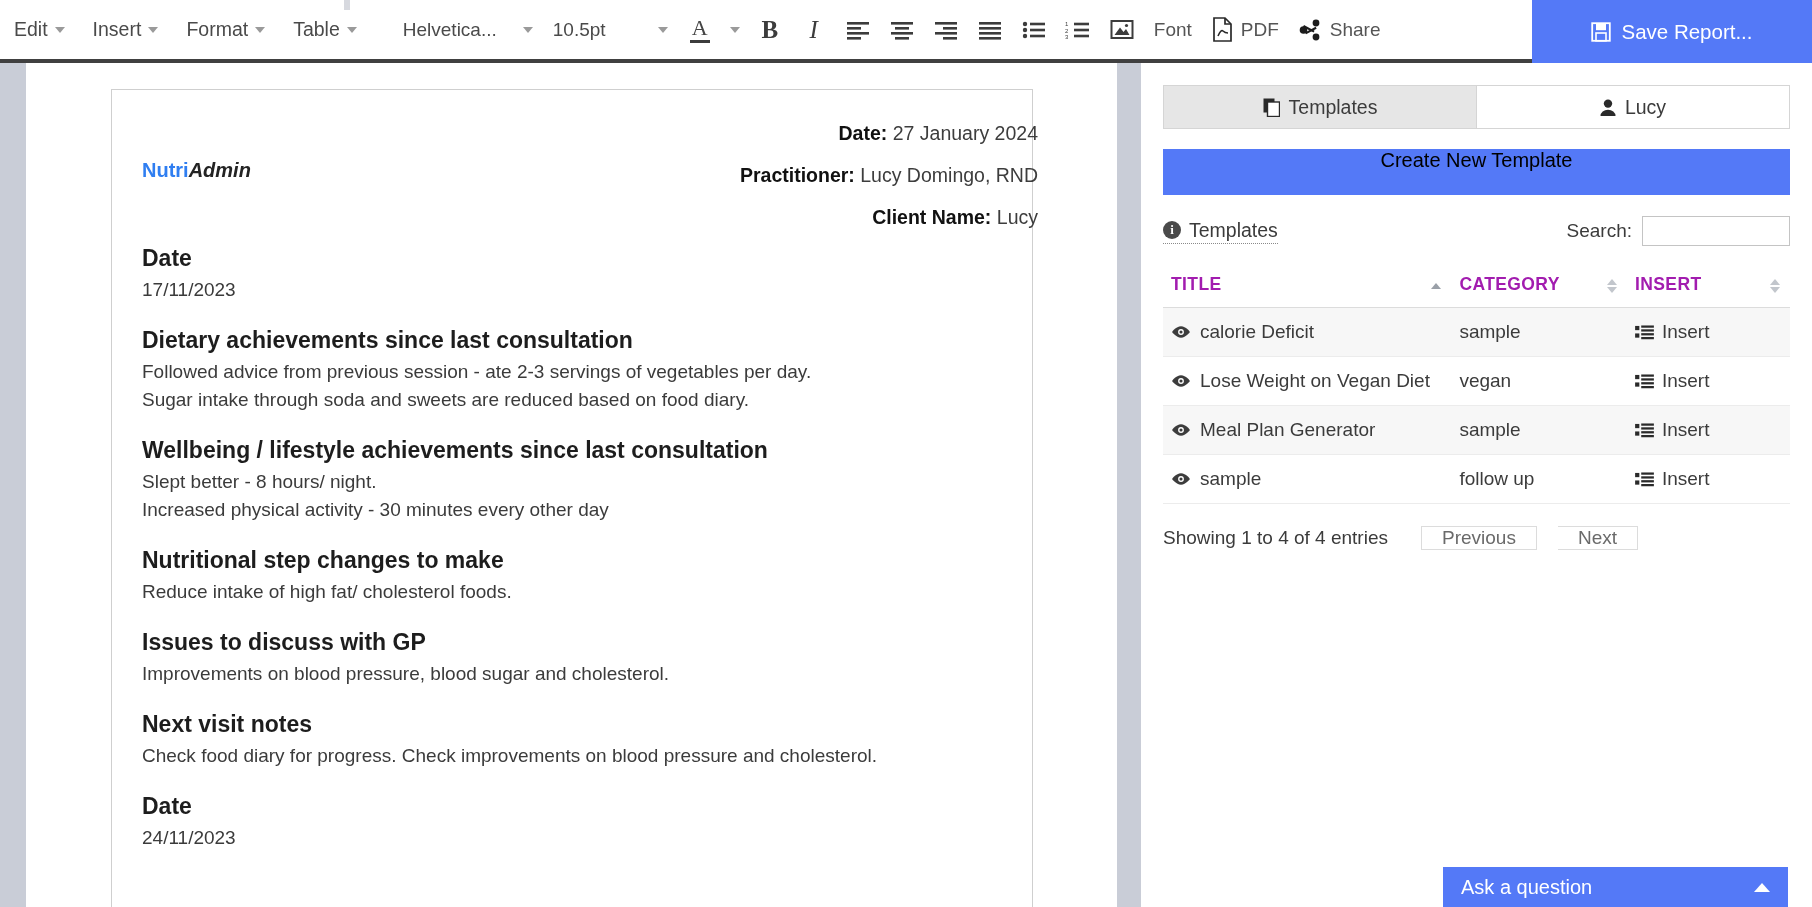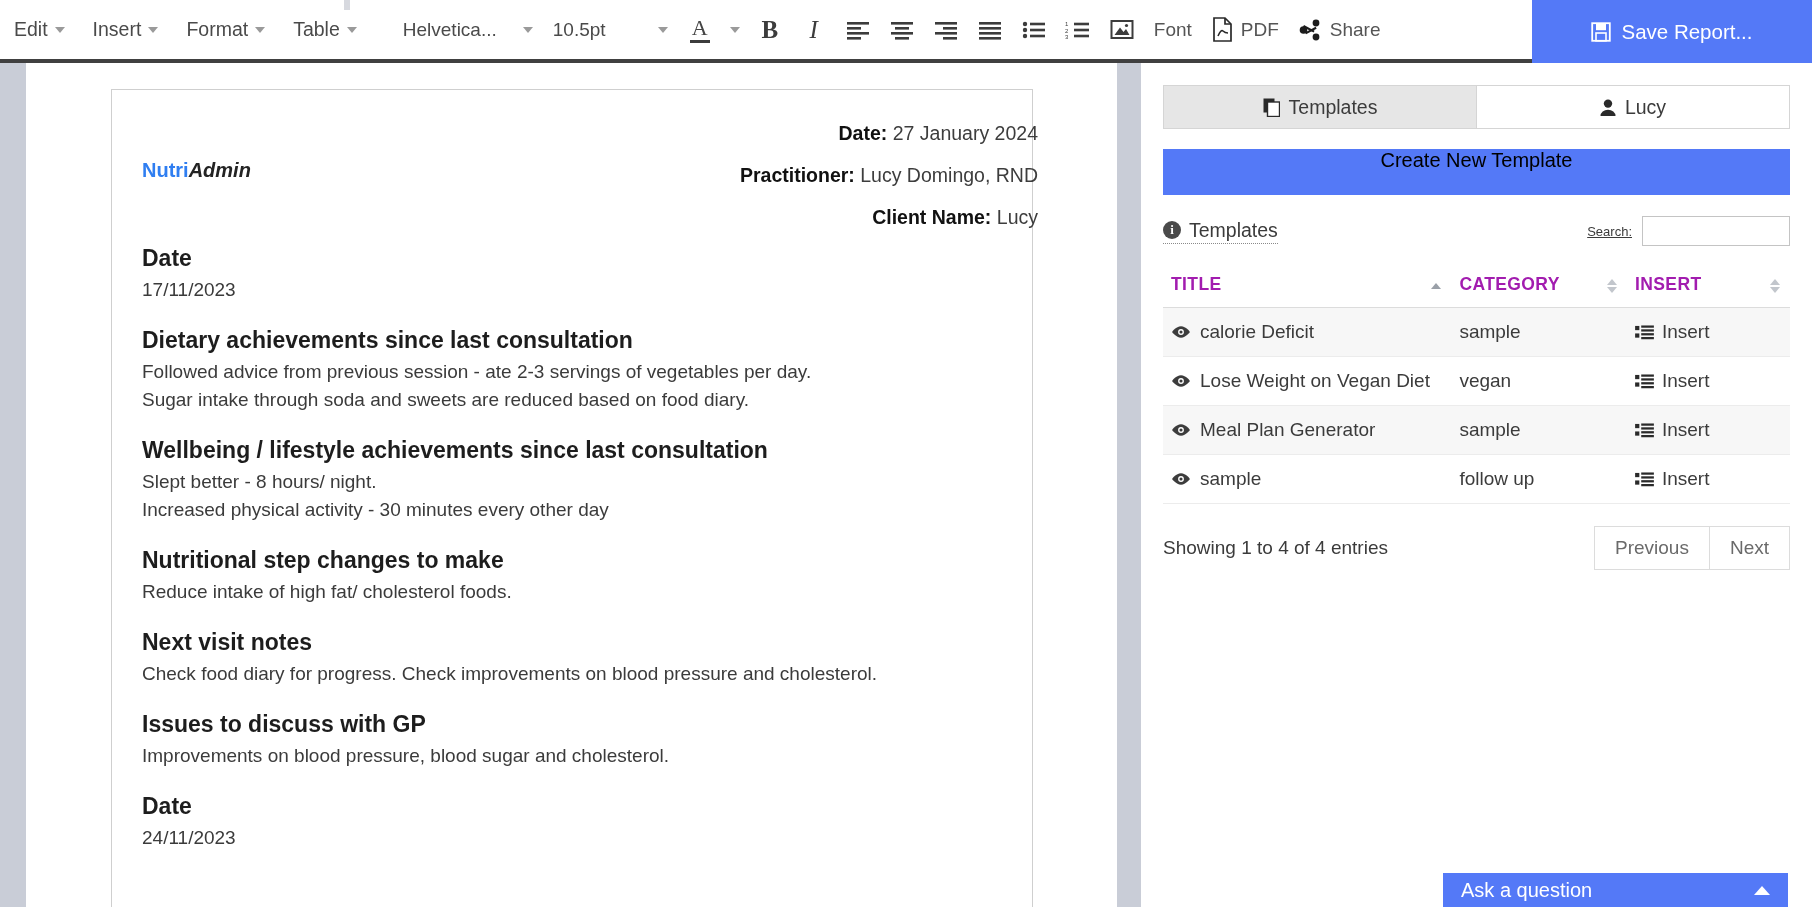--- a/index.html
+++ b/index.html
@@ -189,21 +189,21 @@
     cursor: pointer;
   }
   .info-ic {
     width: 18px; height: 18px; border-radius: 50%;
     background: #4a4a4a; color: #fff;
     font-size: 13px; font-weight: bold;
     display: flex; align-items: center; justify-content: center;
     font-family: "Liberation Serif", serif;
   }
   .search-wrap { display: flex; align-items: center; gap: 10px; }
-  .search-lbl { font-size: 13px; color: #3b3b3b; text-decoration: underline; }
+  .search-lbl { font-size: 19px; color: #3b3b3b; }
   .search-inp {
     width: 148px; height: 30px;
     border: 1px solid #c4c4c4;
     outline: none; font-size: 16px;
     padding: 2px 6px;
     font-family: "Liberation Sans", sans-serif;
   }
 
   table.tmpl-table {
     width: 100%;
@@ -241,38 +241,39 @@
     border-bottom: 1px solid #ececec;
     vertical-align: middle;
   }
   table.tmpl-table tbody tr.odd td { background: #f7f7f7; }
   .cell-title { display: flex; align-items: center; gap: 9px; }
   .cell-ins { display: flex; align-items: center; gap: 8px; cursor: pointer; }
   .eye-ic { width: 20px; height: 14px; display: inline-block; }
   .list-ic { width: 19px; height: 15px; display: inline-block; }
 
   .foot-row {
-    display: flex; align-items: center; justify-content: space-between;
+    display: flex; align-items: center; justify-content: flex-start;
     margin-top: 22px;
+    gap: 12px;
   }
   .entries { font-size: 19px; color: #3b3b3b; }
   .pager { display: flex; }
   .pager div {
     border: 1px solid #dcdcdc;
-    padding: 10px 20px;
+    padding: 0 20px;
     font-size: 19px; color: #6a6a6a;
-    cursor: pointer; background: #fff;
+    cursor: pointer; background: #fff; margin-left: 21px;
   }
   .pager div + div { border-left: none; }
 
   
   .ask-bar {
     position: absolute;
     right: 24px; bottom: 0;
-    width: 345px; height: 34px;
+    width: 345px; height: 40px;
     background: #5479f7; color: #fff;
     display: flex; align-items: center; justify-content: space-between;
     padding: 8px 18px;
     font-size: 20px;
     cursor: pointer;
   }
   .chev-up {
     width: 0; height: 0;
     border-left: 8px solid transparent;
     border-right: 8px solid transparent;
@@ -483,26 +484,26 @@
           <div class="sec">
             <div class="hd">Wellbeing / lifestyle achievements since last consultation</div>
             <div class="ln">Slept better - 8 hours/ night.</div>
             <div class="ln">Increased physical activity - 30 minutes every other day</div>
           </div>
           <div class="sec">
             <div class="hd">Nutritional step changes to make</div>
             <div class="ln">Reduce intake of high fat/ cholesterol foods.</div>
           </div>
           <div class="sec">
+            <div class="hd">Issues to discuss with GP</div>
+            <div class="ln">Improvements on blood pressure, blood sugar and cholesterol.</div>
+          </div>
+          <div class="sec">
             <div class="hd">Next visit notes</div>
             <div class="ln">Check food diary for progress. Check improvements on blood pressure and cholesterol.</div>
-          </div>
-          <div class="sec">
-            <div class="hd">Issues to discuss with GP</div>
-            <div class="ln">Improvements on blood pressure, blood sugar and cholesterol.</div>
           </div>
           <div class="sec">
             <div class="hd">Date</div>
             <div class="ln">24/11/2023</div>
           </div>
         </div>
     </div>
   </div>
 
   <div class="right-panel">

